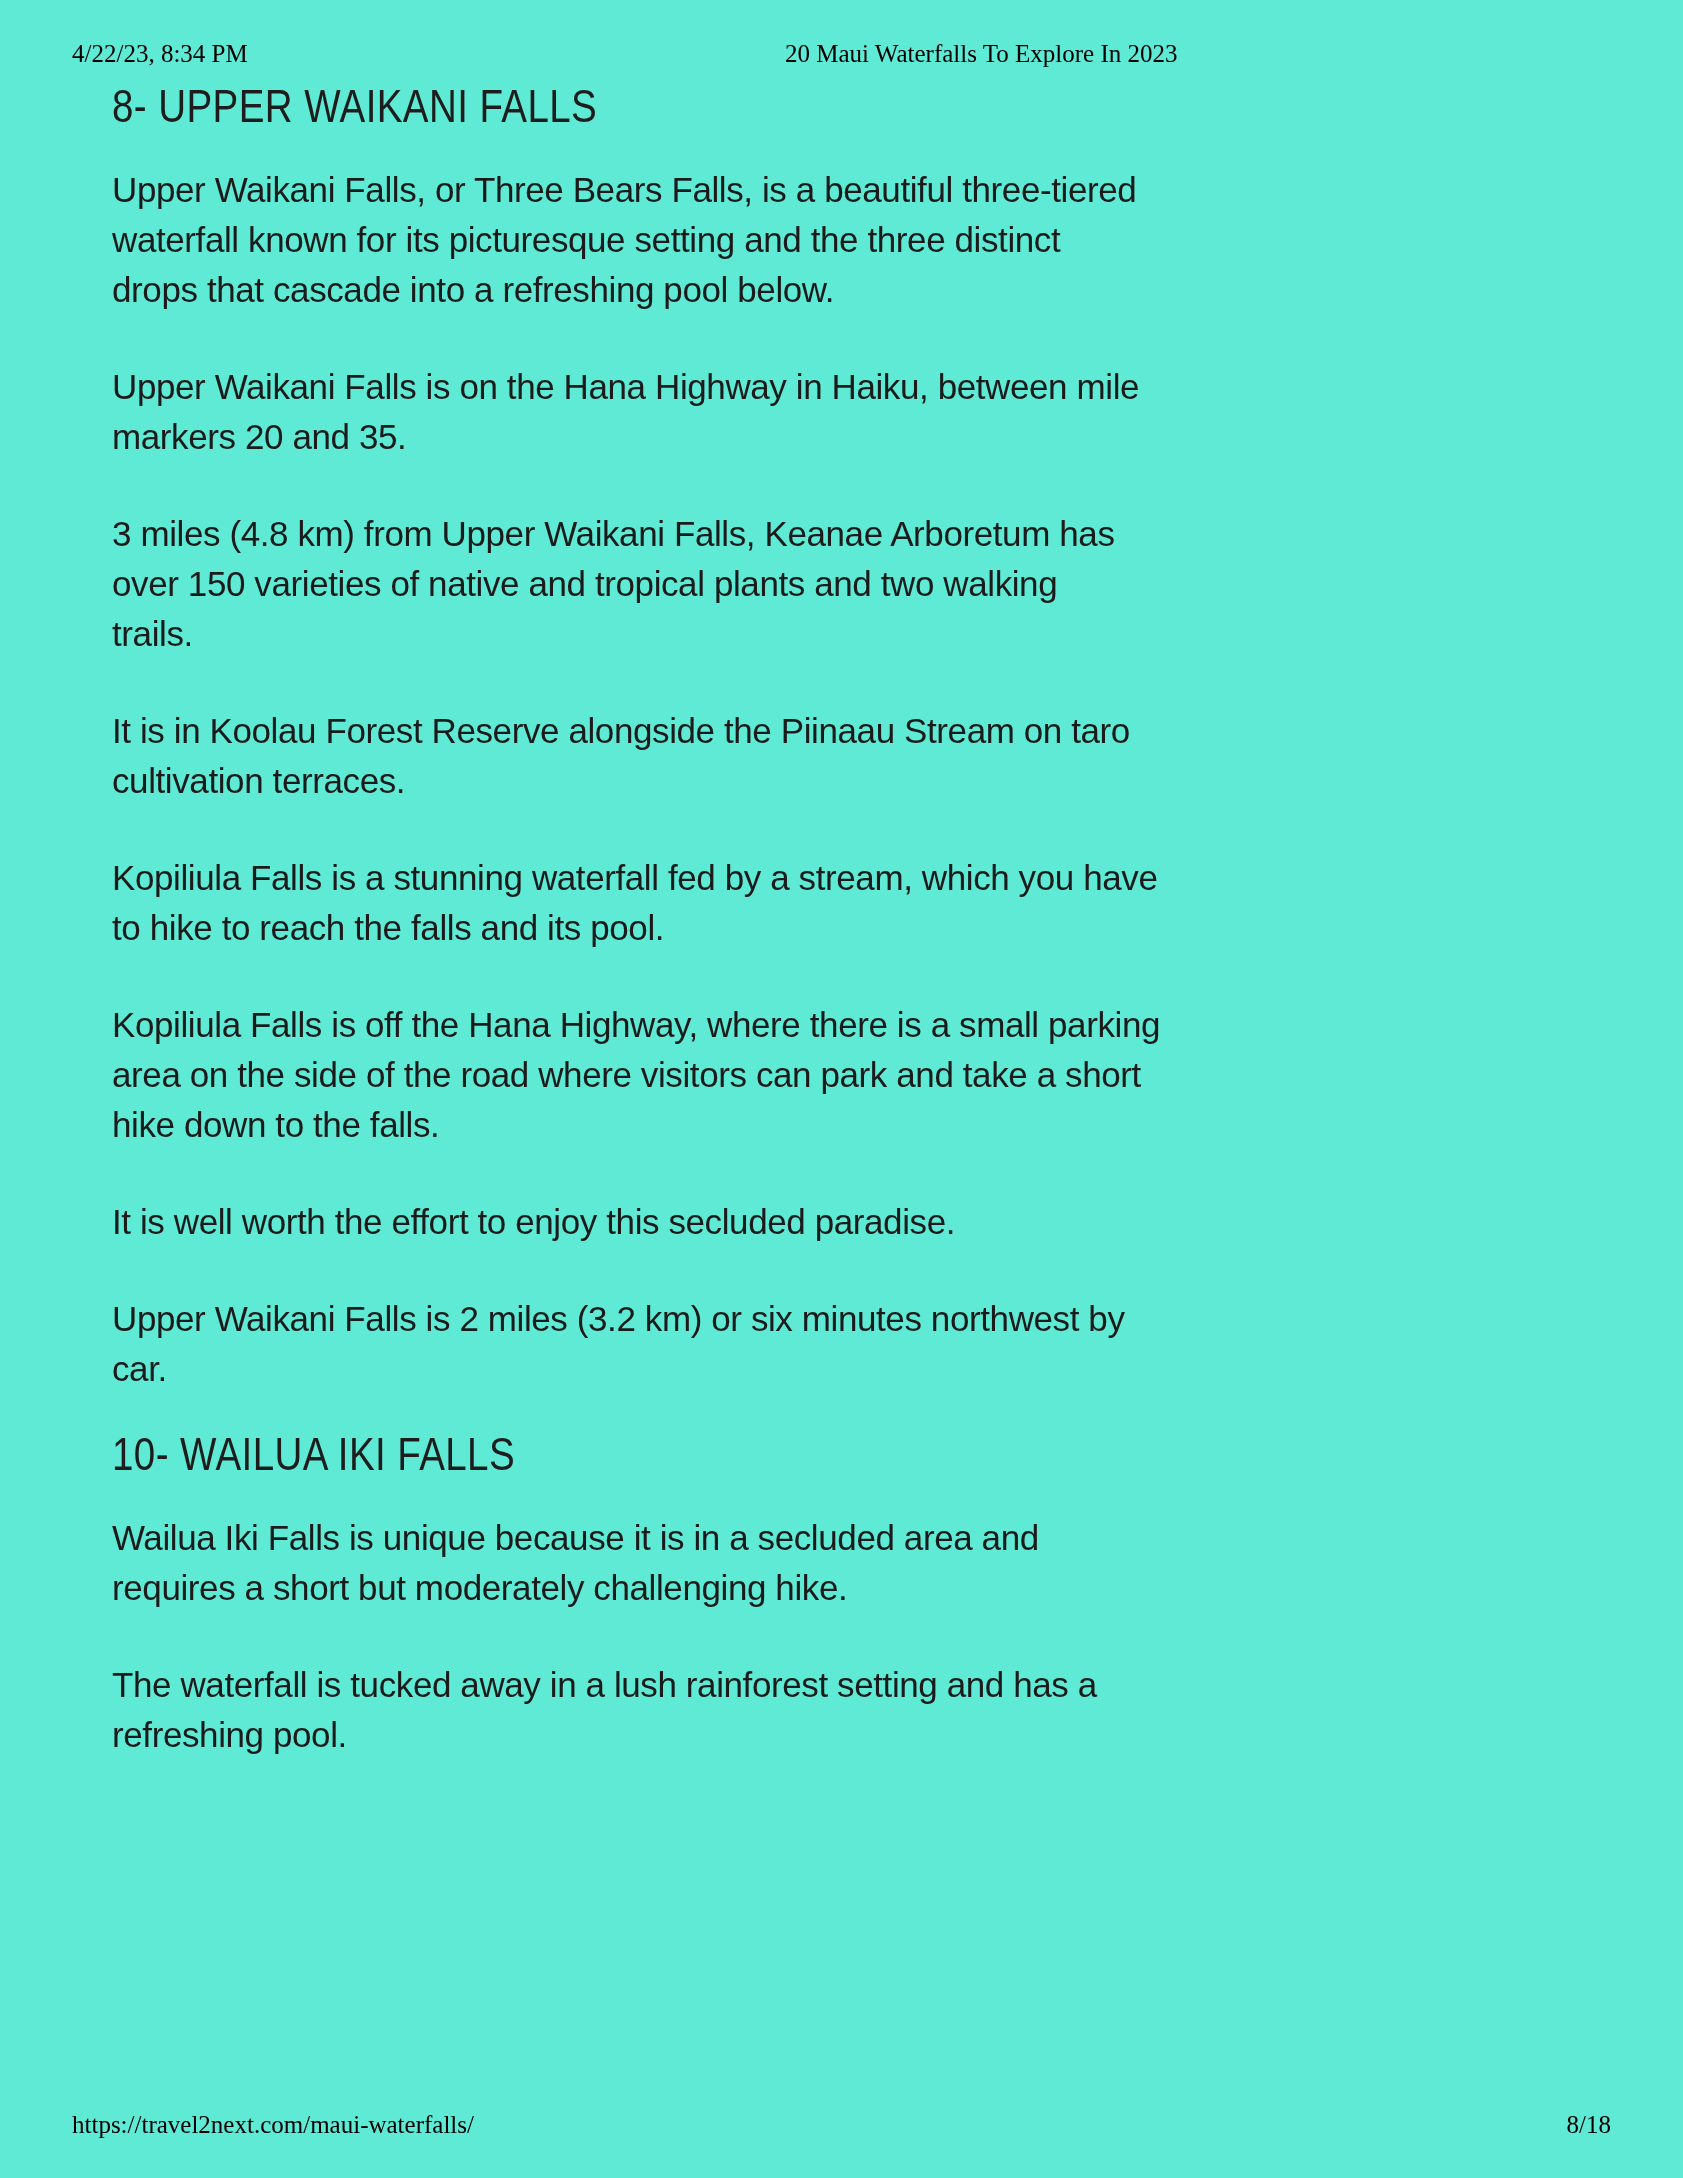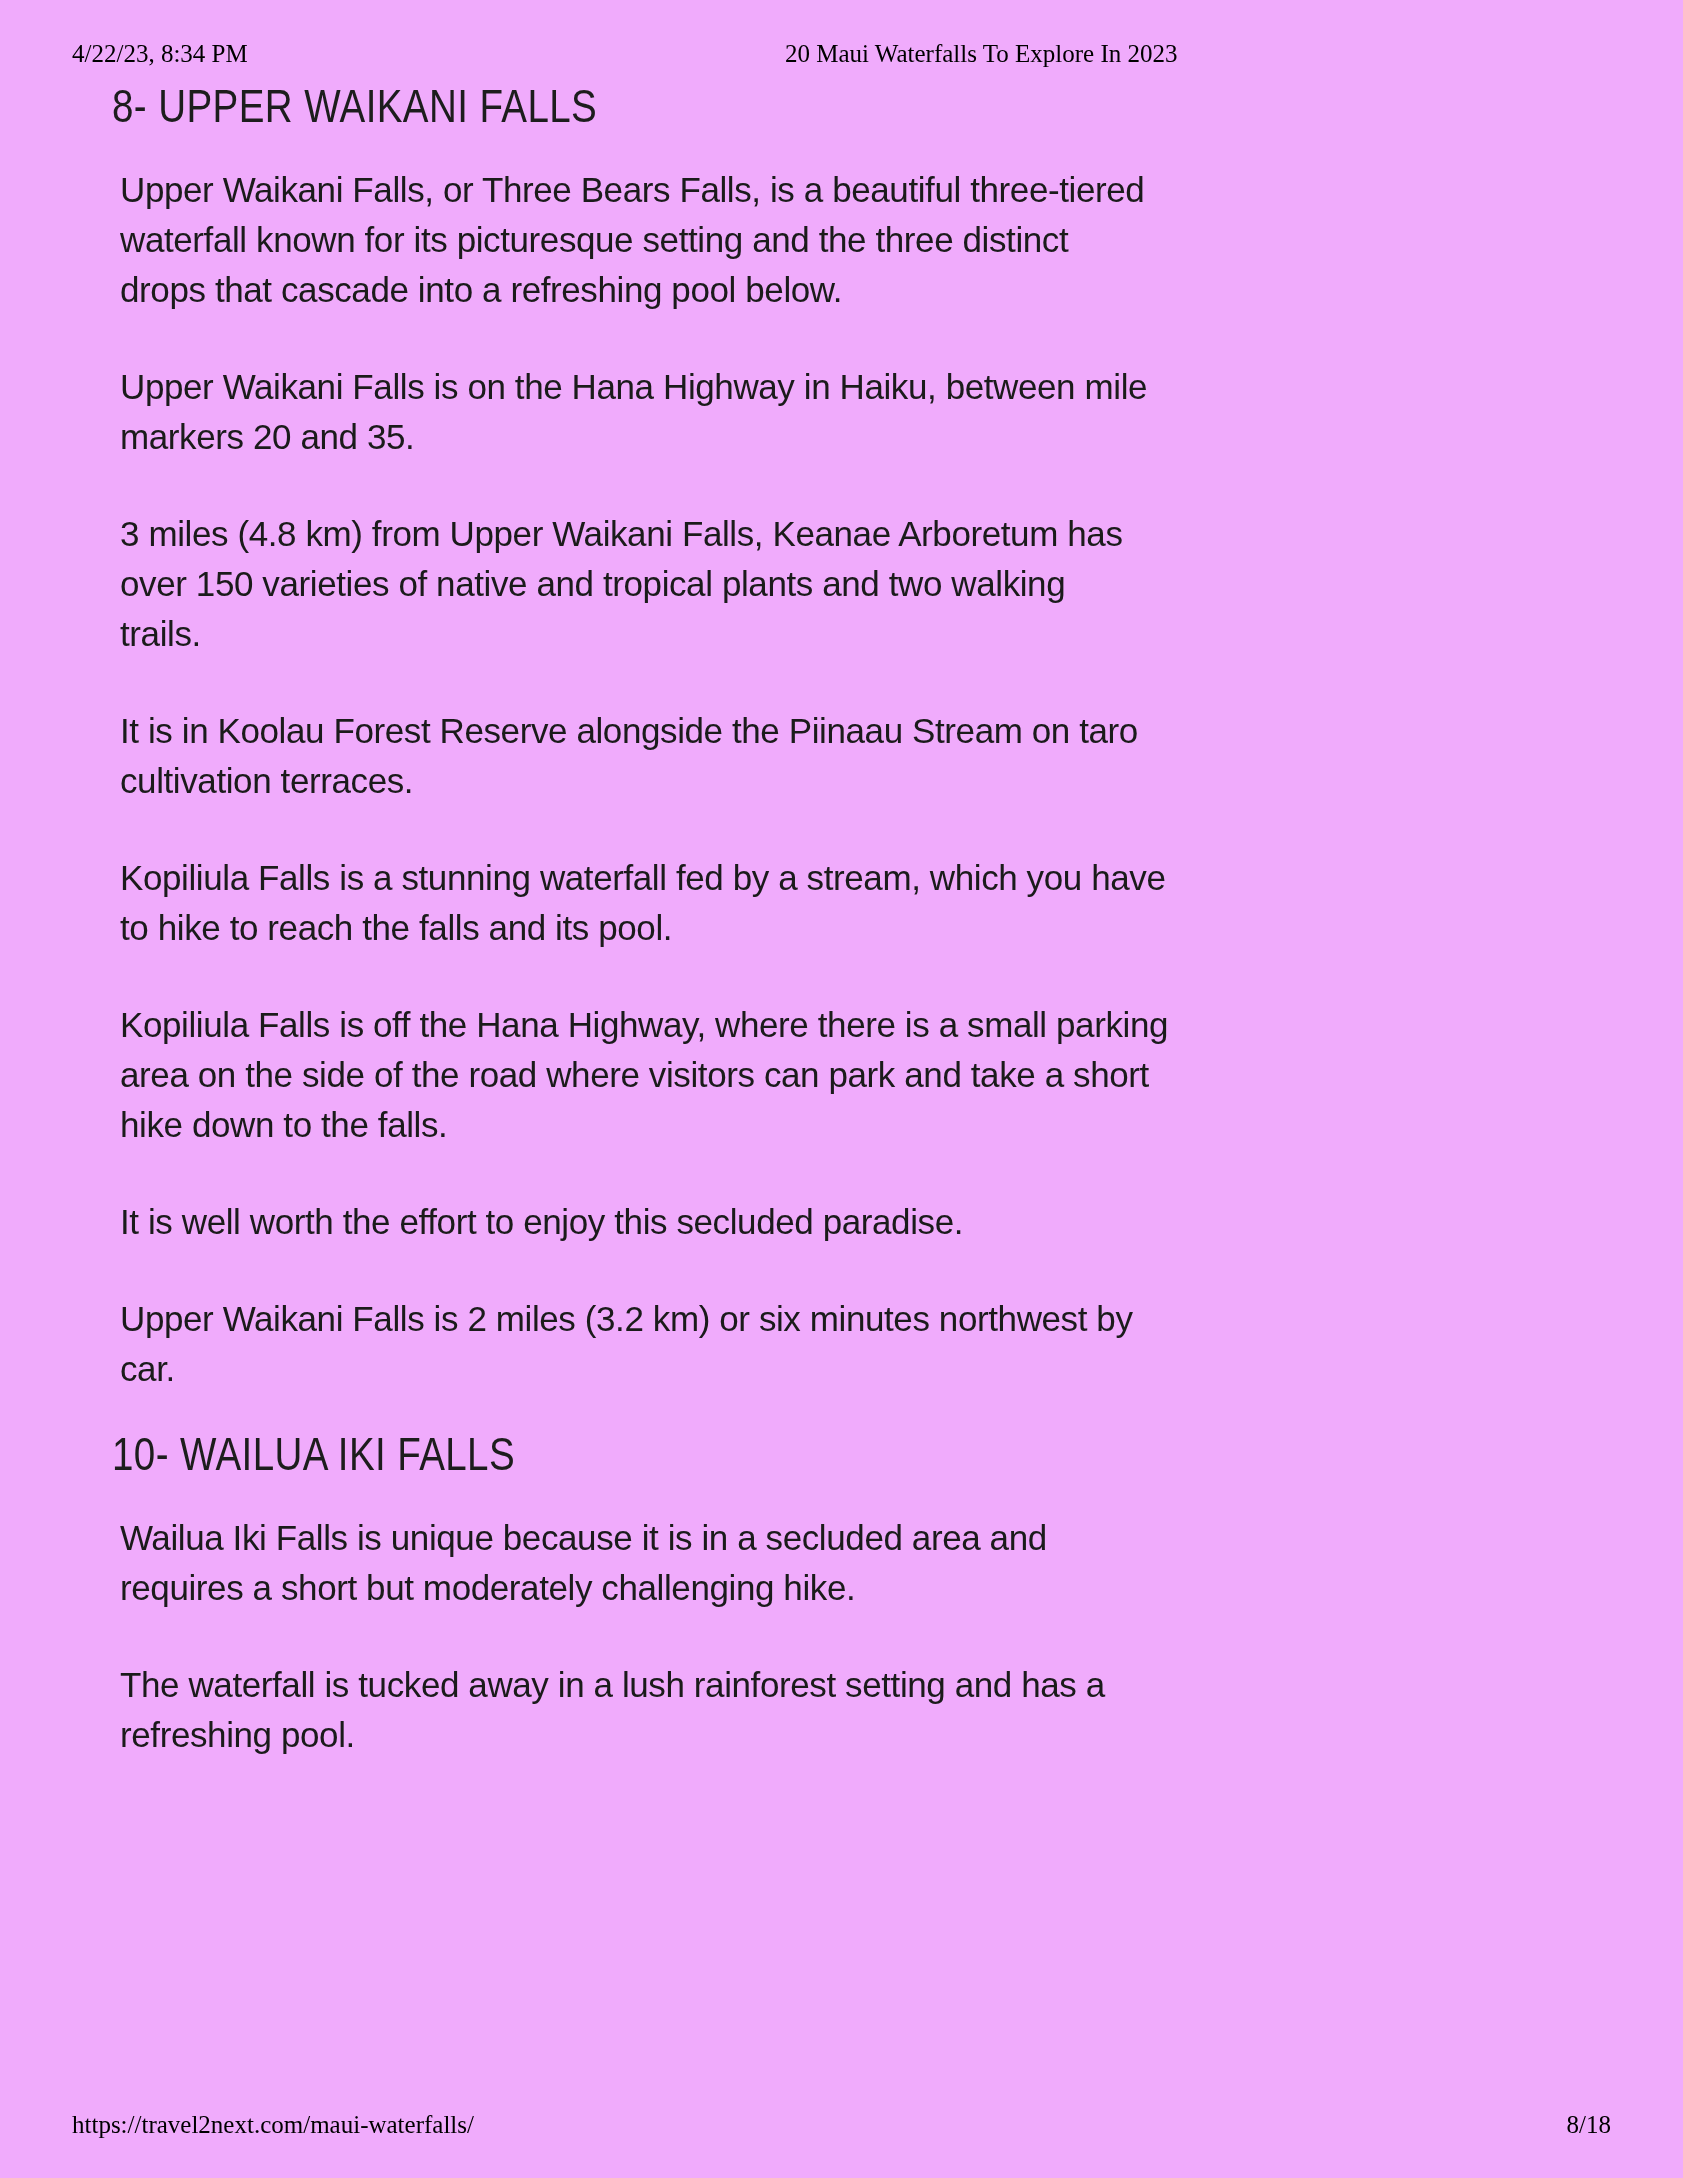--- a/index.html
+++ b/index.html
@@ -3,21 +3,21 @@
 <meta charset="utf-8">
 <style>
   * { margin: 0; padding: 0; box-sizing: border-box; }
   html, body { background: #ffffff; }
   body { width: 1683px; height: 2178px; position: relative; }
 
   .page {
     position: relative;
     width: 1683px;
     height: 2178px;
-    background: #f0abfc;
+    background: #5eead4;
     overflow: hidden;
     font-family: "Liberation Sans", sans-serif;
     color: #1a1a1a;
   }
 
   
   .print-header, .print-footer {
     position: absolute;
     left: 0;
     width: 1683px;
@@ -55,21 +55,21 @@
     transform: scaleX(0.82);
     transform-origin: 0 50%;
     letter-spacing: 0.5px;
   }
 
   .content p {
     font-size: 35px;
     line-height: 50px;
     letter-spacing: -0.4px;
     color: #1b1b1b;
-    margin: 47px 0 0 8px;
+    margin: 47px 0 0 0;
     white-space: pre-line;
   }
   .content h2 + p { margin-top: 34px; }
 </style>
 </head>
 <body>
 
 <div class="page">
 
   <div class="print-header">

